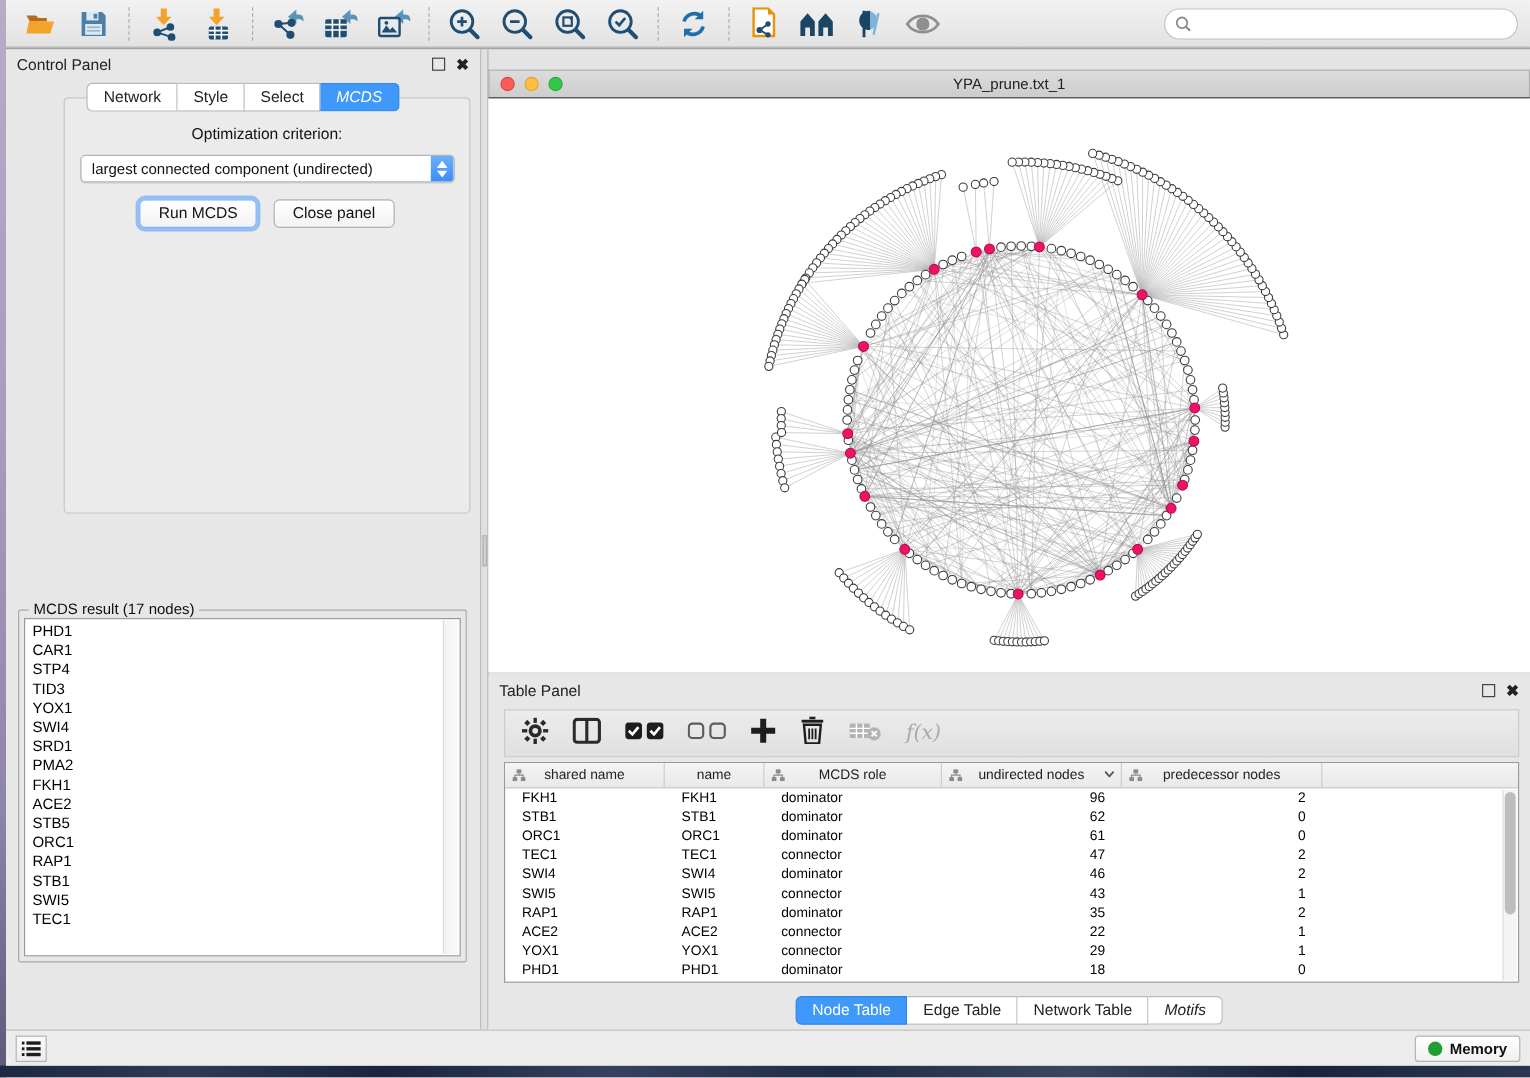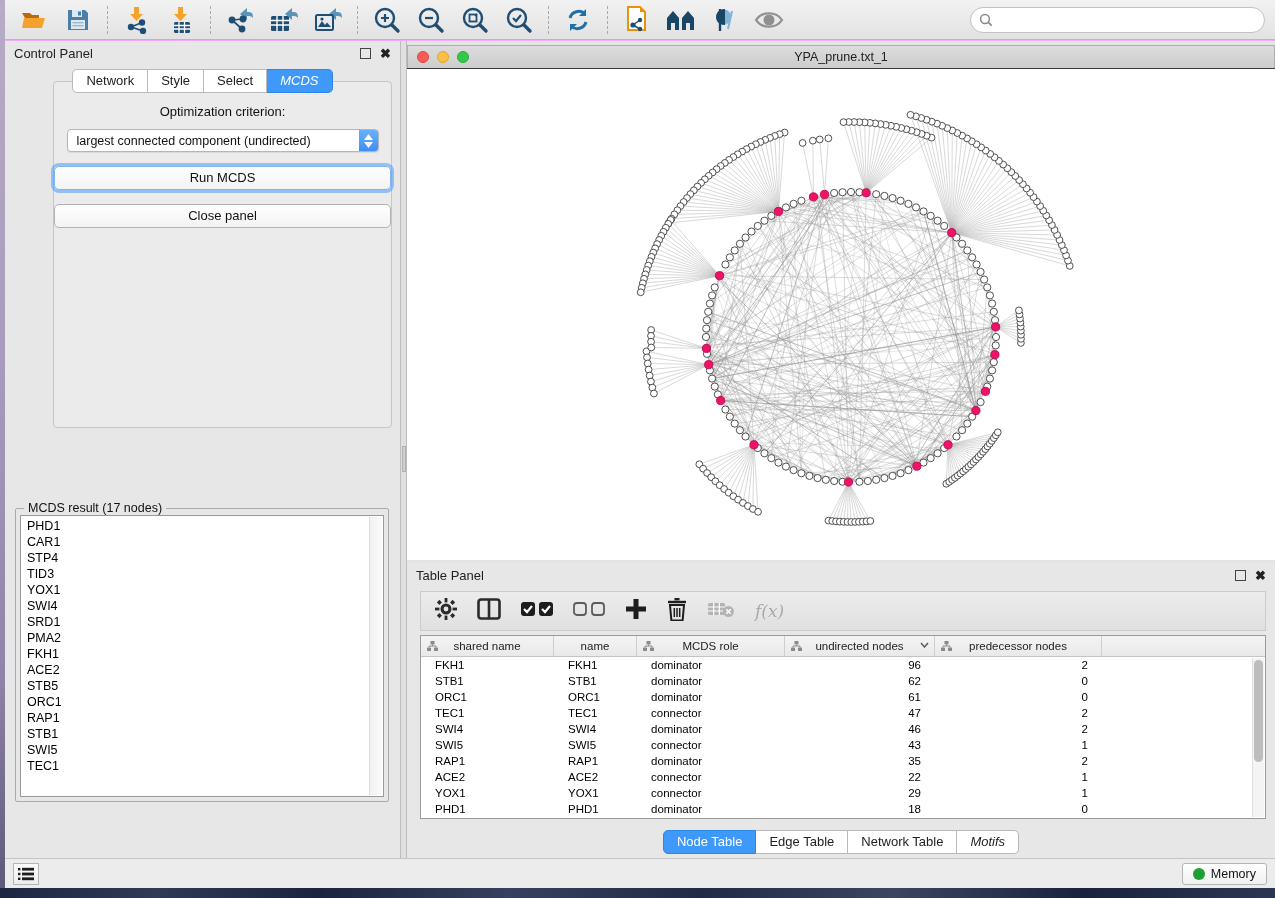--- a/index.html
+++ b/index.html
@@ -5,21 +5,21 @@
   * { margin:0; padding:0; box-sizing:border-box; }
   html,body { width:1275px; height:898px; overflow:hidden;
     font-family:"Liberation Sans", sans-serif; background:#e9e9e9; position:relative; }
 
   
   .desktop-left { position:absolute; left:0; top:0; width:5px; height:898px;
     background:linear-gradient(180deg,#b7abc6 0%,#a89bbd 40%,#8f84a9 75%,#5c5878 100%); }
   .desktop-bottom { position:absolute; left:0; bottom:0; width:1275px; height:10px;
     background:linear-gradient(90deg,#1c2742,#2e3a56 12%,#1a2440 25%,#35415e 40%,#202b47 55%,#3a465f 70%,#19233e 85%,#2b3752 100%); }
 
-  .app { position:absolute; left:5px; top:0; width:1270px; height:888px; background:#f0abfc; }
+  .app { position:absolute; left:5px; top:0; width:1270px; height:888px; background:#a3a3a3; }
 
   
   .toolbar { position:absolute; top:0; left:0; right:0; height:40px;
     background:linear-gradient(#f2f2f2,#e2e2e2); border-bottom:1px solid #b9b9b9;
     display:flex; align-items:center; padding:0 10px; gap:6px; }
   .tb-btn { width:38px; height:32px; display:flex; align-items:center; justify-content:center; border-radius:4px; }
   .tb-sep { width:1px; height:28px; border-left:1px dashed #a9a9a9; margin:0 4px; }
   .tb-spacer { flex:1; }
   .searchbox { width:295px; height:26px; background:#fff; border:1px solid #c2c2c2;
     border-radius:13px; display:flex; align-items:center; padding:0 8px; gap:5px; }
@@ -46,21 +46,21 @@
   .inner-panel { position:absolute; left:8px; right:8px; top:40px; bottom:430px;
     background:#ebebeb; border:1px solid #c6c6c6; border-radius:4px; padding-top:22px;margin-left:40px; }
   .opt-label { text-align:center; font-size:13px; color:#111; margin-bottom:10px; }
   .dropdown { margin:0 auto; width:312px; height:23px; background:#fff; border:1px solid #b5b5b5;
     border-radius:4px; display:flex; align-items:center; overflow:hidden;
     box-shadow:0 1px 1px rgba(0,0,0,.08); }
   .dropdown .dd-value { flex:1; font-size:12.5px; color:#111; padding-left:9px; white-space:nowrap; }
   .dd-stepper { width:19px; height:23px; background:linear-gradient(#6db1fc,#3a8ef8);
     display:flex; flex-direction:column; align-items:center; justify-content:center; gap:2px; }
   .dd-stepper svg { display:block; }
-  .btn-row { display:flex; justify-content:center; gap:14px; margin-top:14px;flex-direction:column; }
+  .btn-row { display:flex; justify-content:center; gap:14px; margin-top:14px; }
   .mac-btn { font-size:13px; color:#111; background:linear-gradient(#ffffff,#f3f3f3);
     border:1px solid #b2b2b2; border-radius:5px; padding:3px 15px 4px; }
   .mac-btn.focus { box-shadow:0 0 0 3px rgba(77,155,250,.55); border-color:#7fb4f5; }
 
   .result-group { position:absolute; left:10px; right:11px; top:467px; bottom:56px;
     border:1px solid #aaa; border-radius:2px; background:#e7e7e7; }
   .result-legend { position:absolute; top:-8px; left:8px; background:#e7e7e7; padding:0 4px;
     font-size:12.5px; color:#111; }
   .result-list { position:absolute; left:4px; right:4px; top:6px; bottom:4px; background:#fff;
     border:1px solid #999; overflow:hidden; }
@@ -68,21 +68,21 @@
     background:linear-gradient(90deg,#f2f2f2,#fafafa); border-left:1px solid #ddd; }
   .result-items { position:absolute; left:6px; top:2px; right:20px; }
   .result-item { font-size:12.5px; color:#000; line-height:16px; }
 
   .vsplitter { width:7px; background:#e0e0e0; border-left:1px solid #bdbdbd; border-right:1px solid #bdbdbd; position:relative; }
   .vsplitter .grip { position:absolute; top:405px; left:1px; width:4px; height:26px;
     background:#cfcfcf; border:1px solid #b0b0b0; }
 
   
   .right-col { flex:1; display:flex; flex-direction:column; background:#e4e4e4; }
-  .network-window { height:519px; display:flex; flex-direction:column; padding-top:4px; }
+  .network-window { height:519px; display:flex; flex-direction:column; padding-top:17px; }
   .net-titlebar { height:23px; background:linear-gradient(#dcdcdc,#cdcdcd); border:1px solid #aeaeae;
     border-bottom:none; display:flex; align-items:center; position:relative; }
   .traffic { display:flex; gap:8px; margin-left:9px; }
   .tl { width:12px; height:12px; border-radius:50%; }
   .net-title { position:absolute; left:0; right:0; text-align:center; font-size:12.5px; color:#222; }
   .net-canvas { flex:1; background:#fff; border-top:1px solid #3a3a3a; position:relative; overflow:hidden; }
   .net-canvas svg { position:absolute; left:0; top:0; }
 
   
   .table-panel { flex:1; background:#e7e7e7; position:relative; margin-top:3px; }
@@ -107,21 +107,21 @@
   .nt-cell.num { text-align:right; padding-left:0; padding-right:14px; }
   .nt-scroll { position:absolute; right:1px; top:22px; bottom:1px; width:12px;
     background:#f4f4f4; border-left:1px solid #e0e0e0; }
   .nt-thumb { position:absolute; left:1px; right:1px; top:2px; height:102px;
     background:#bdbdbd; border-radius:5px; }
 
   .tp-tabs { position:absolute; left:0; right:0; top:263px; display:flex; justify-content:center; }
 
   
   .status-bar { position:absolute; bottom:0; left:0; right:0; height:30px; background:#ececec;
-    border-top:1px solid #c4c4c4; display:flex; align-items:center; padding:0 8px; }
+    border-top:1px solid #c4c4c4; display:flex; align-items:center; padding:0 8px;font-weight:bold; }
   .list-btn { width:26px; height:22px; background:linear-gradient(#fbfbfb,#ededed);
     border:1px solid #b5b5b5; display:flex; align-items:center; justify-content:center; }
   .memory-btn { margin-left:auto; height:22px; background:linear-gradient(#ffffff,#f0f0f0);
     border:1px solid #b5b5b5; border-radius:3px; display:flex; align-items:center; gap:6px;
     padding:0 10px; font-size:12.5px; color:#111; }
   .memory-dot { width:12px; height:12px; border-radius:50%; background:#1e9e33; }
 </style>
 </head>
 <body>
 

